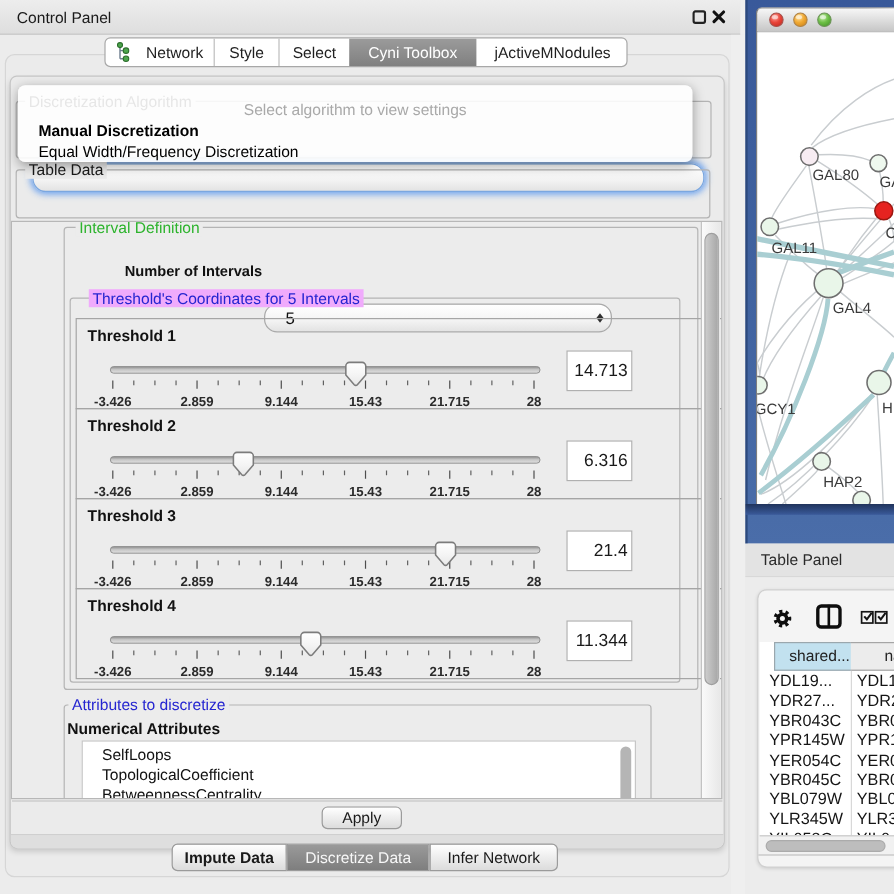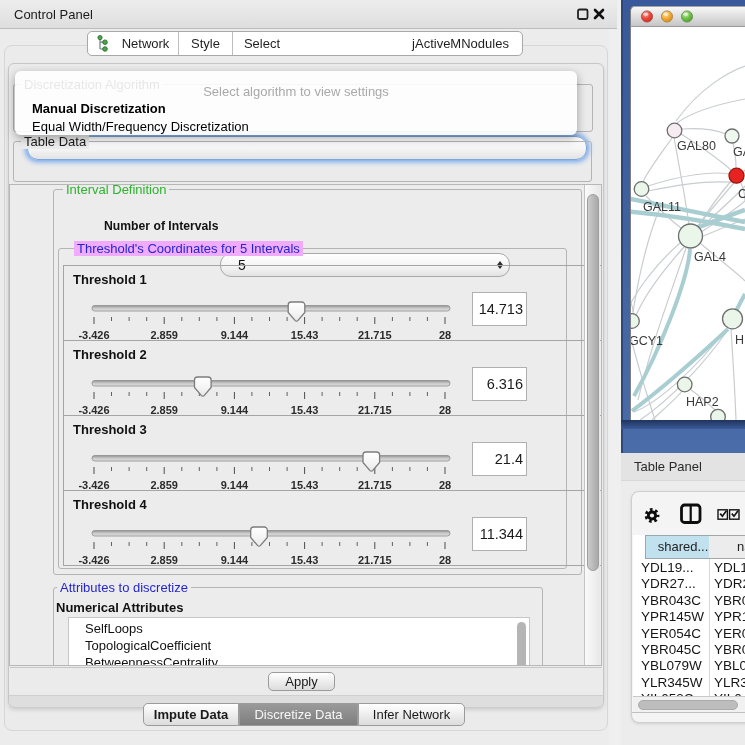--- a/index.html
+++ b/index.html
@@ -57,20 +57,21 @@
 </svg>
 <div class="abs" id="cpbg"></div>
 <div class="abs" id="outerpanel"></div>
 <div class="abs" id="innerpane"></div>
 <div class="abs" id="tabs">
   <div class="seg" style="left:0;width:90px;padding-left:25px;">Network</div>
   <div class="sep" style="left:90px;"></div>
   <div class="seg" style="left:91px;width:53px;">Style</div>
   <div class="sep" style="left:144px;"></div>
   <div class="seg" style="left:145px;width:58px;">Select</div>
+  <div class="seg dark" style="left:203px;width:106px;">Cyni Toolbox</div>
   <div class="seg" style="left:309px;width:127px;">jActiveMNodules</div>
 </div>
 <svg class="abs" style="left:96px;top:33px" width="16" height="20" viewBox="0 0 16 20">
   <path d="M4 5 L4 16 M4 9.2 L9 9.2 M4 16 L9 16" stroke="#6f7f8f" stroke-width="1.2" fill="none"></path>
   <circle cx="4" cy="4.6" r="2.1" fill="#4ca64c" stroke="#2d6e2d" stroke-width="0.9"></circle>
   <circle cx="9" cy="9.2" r="2.3" fill="#4ca64c" stroke="#2d6e2d" stroke-width="0.9"></circle>
   <circle cx="9" cy="16" r="2.3" fill="#4ca64c" stroke="#2d6e2d" stroke-width="0.9"></circle>
 </svg>
 
 <div class="group" style="left:13px;top:84px;width:580px;height:48px;"></div>

